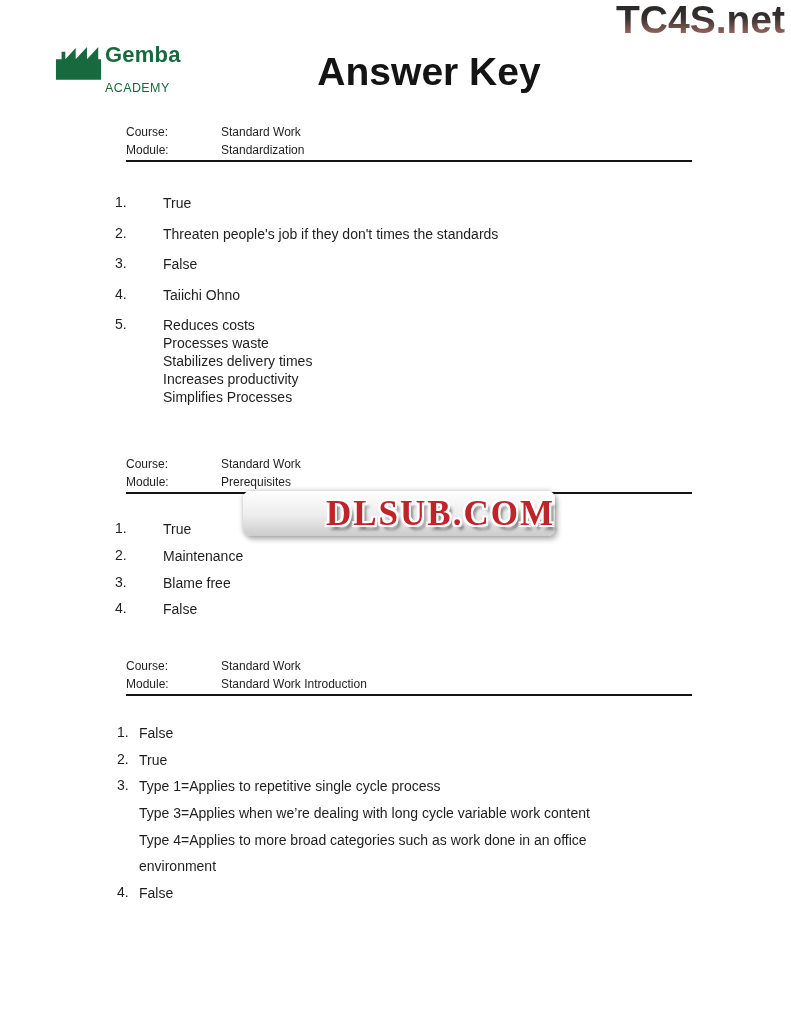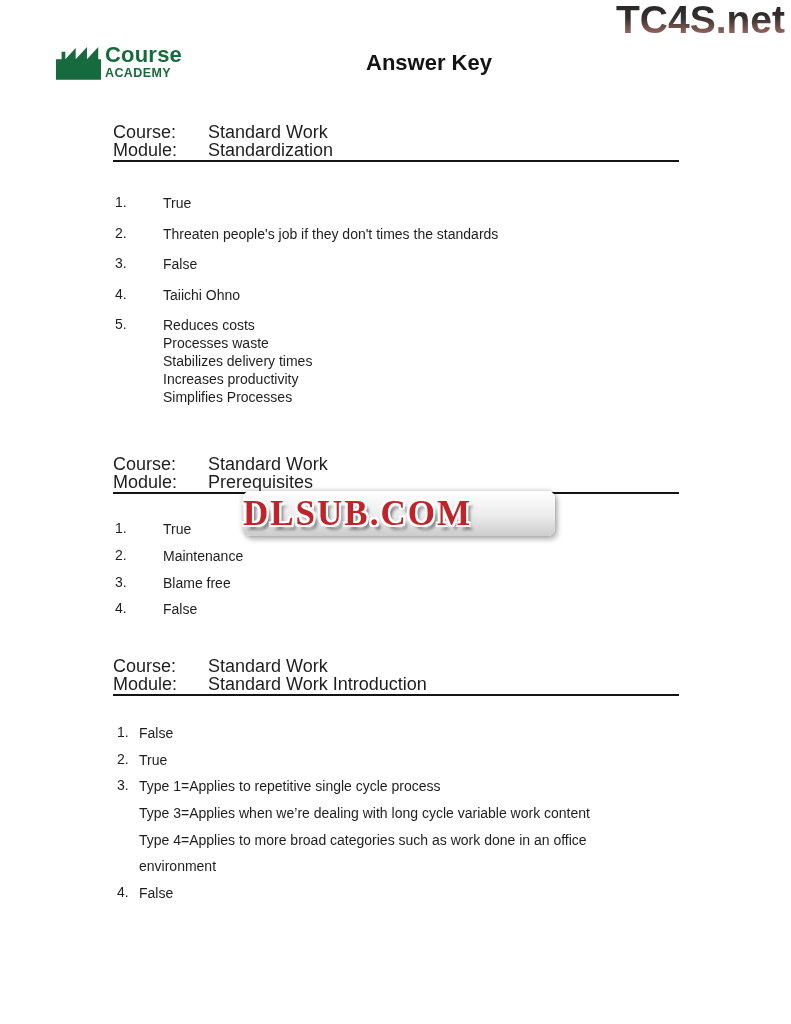--- a/index.html
+++ b/index.html
@@ -11,43 +11,43 @@
     color:#1e1e1e;
     overflow:hidden;
     outline:1px solid #ececec;
   }
 
   
   .logo{position:absolute;left:55px;top:44px;display:flex;align-items:flex-start;}
   .logo-icon{width:47px;height:36px;margin-right:3px;}
   .logo-text{line-height:1;}
   .logo-name{font-size:22px;font-weight:bold;color:#176a3d;letter-spacing:.2px;}
-  .logo-sub{font-size:12.5px;font-weight:bold;color:#176a3d;letter-spacing:.4px;margin-top:1px;}
+  .logo-sub{font-size:12.5px;font-weight:normal;color:#176a3d;letter-spacing:.4px;margin-top:16px;}
 
   
   .title{
     position:absolute;top:50px;left:429px;transform:translateX(-50%);
-    font-size:22px;font-weight:bold;color:#141414;white-space:nowrap;
+    font-size:39px;font-weight:bold;color:#141414;white-space:nowrap;
   }
 
   
   .wm-tc4s{
     position:absolute;top:-2px;right:6px;
     font-size:39px;font-weight:bold;letter-spacing:0px;white-space:nowrap;
     background:linear-gradient(180deg,#232323 0%,#35302f 45%,#8e625a 78%,#ad857b 100%);
     -webkit-background-clip:text;background-clip:text;
     -webkit-text-fill-color:transparent;color:transparent;
     filter:blur(.2px);
   }
   .wm-dlsub-box{
     position:absolute;left:243px;top:491px;width:312px;height:45px;
     border-radius:7px;
     background:linear-gradient(180deg,#ffffff 0%,#ececec 55%,#cccccc 100%);
     box-shadow:0 0 5px rgba(0,0,0,.28), 3px 4px 5px rgba(0,0,0,.22);
-    display:flex;align-items:center;justify-content:flex-start;
+    display:flex;align-items:center;justify-content:flex-end;
   }
   .wm-dlsub{
     font-family:"Liberation Serif", serif;
     font-size:35px;font-weight:bold;letter-spacing:2px;
     color:#c0242b;white-space:nowrap;
     text-shadow:
       -2px -2px 0 #fff, 2px -2px 0 #fff, -2px 2px 0 #fff, 2px 2px 0 #fff,
       -2px 0 0 #fff, 2px 0 0 #fff, 0 -2px 0 #fff, 0 2px 0 #fff,
       4px 5px 3px rgba(110,110,110,.8);
   }
@@ -55,21 +55,21 @@
     position:absolute;top:979px;right:3px;
     font-size:33px;font-weight:bold;letter-spacing:-.5px;white-space:nowrap;
     color:#3b82f6;
     text-shadow:
       -2px -2px 0 #fff, 2px -2px 0 #fff, -2px 2px 0 #fff, 2px 2px 0 #fff,
       -2px 0 0 #fff, 2px 0 0 #fff, 0 -2px 0 #fff, 0 2px 0 #fff,
       4px 4px 3px rgba(80,80,80,.85);
   }
 
   
-  .sec-header{position:absolute;left:113px;width:566px;font-size:18px;}
+  .sec-header{position:absolute;left:126px;width:566px;font-size:12px;}
   .sec-row{display:grid;grid-template-columns:95px auto;height:18px;line-height:18px;}
   .rule{height:0;border-top:2.5px solid #141414;margin-top:1px;}
 
   
   .answers{position:absolute;font-size:14px;}
   .item{display:flex;}
   .num{flex:0 0 auto;}
   .line{height:18px;line-height:18px;white-space:nowrap;}
 
   .s1{left:115px;top:194px;}
@@ -91,21 +91,21 @@
 
   <div class="wm-tc4s">TC4S.net</div>
 
   <div class="logo">
     <span class="logo-icon">
       <svg viewBox="0 0 50 38" width="47" height="36">
         <path d="M1,38 V16 h6 V8 h4 v8 l11,-12 v12 l12,-13 v13 l12,-13 v13 h3 V38 Z" fill="#176a3d"></path>
       </svg>
     </span>
     <span class="logo-text">
-      <div class="logo-name">Course</div>
+      <div class="logo-name">Gemba</div>
       <div class="logo-sub">ACADEMY</div>
     </span>
   </div>
 
   <div class="title">Answer Key</div>
 
   <div class="sec-header" style="top:123px;">
     <div class="sec-row">
       <span>Course:</span>
       <span>Standard Work</span>

